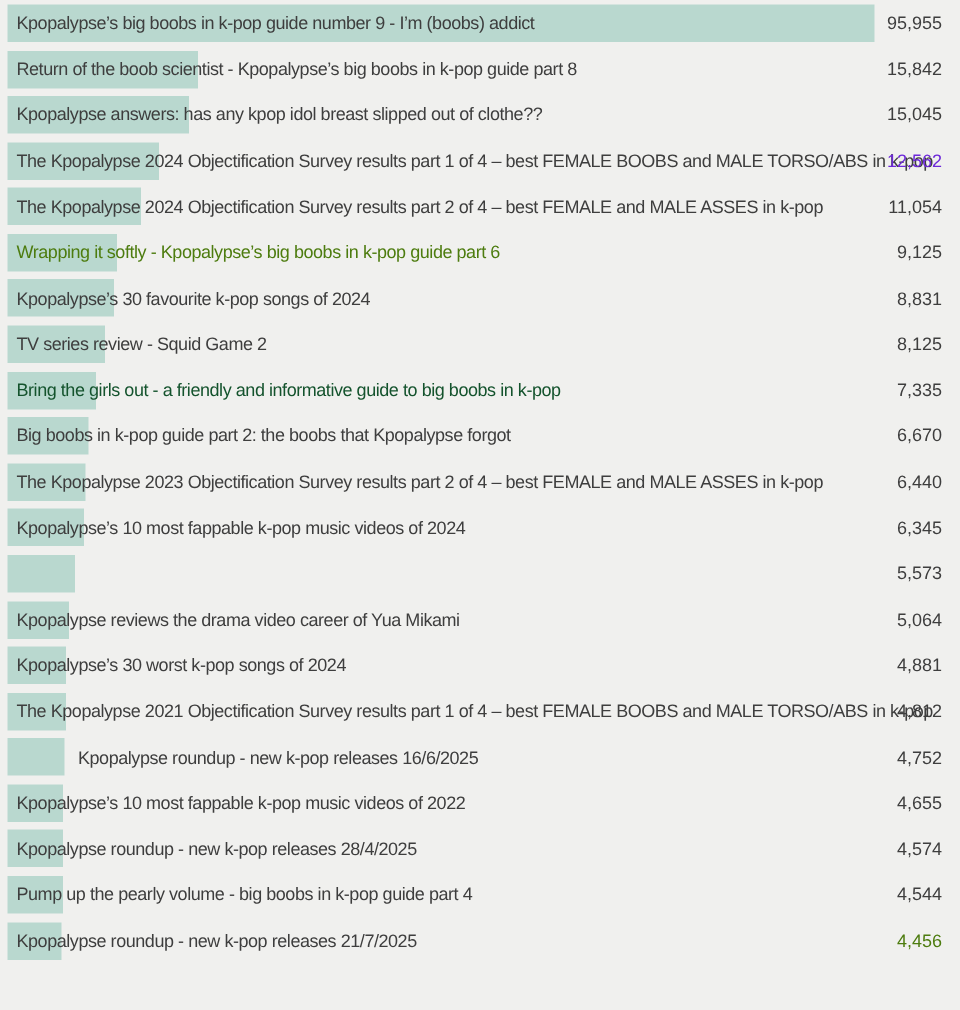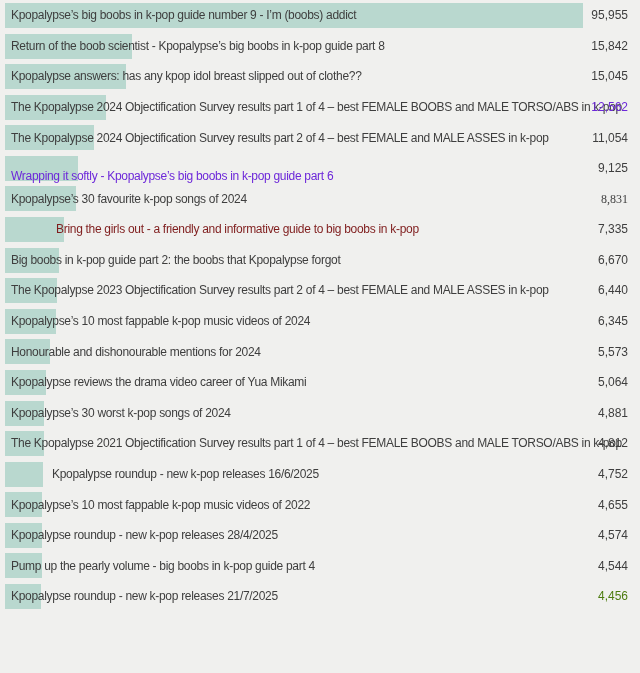--- a/index.html
+++ b/index.html
@@ -76,51 +76,55 @@
       <span class="post-title" style="color: rgb(62, 62, 62);">The Kpopalypse 2024 Objectification Survey results part 1 of 4 – best FEMALE BOOBS and MALE TORSO/ABS in k-pop</span>
       <span class="views-count" style="color: #6d28d9;">12,562</span>
     </div>
     <div class="post-row">
       <div class="views-bar" style="background: rgb(185, 216, 207); width: 89px;"></div>
       <span class="post-title" style="color: rgb(62, 62, 62);">The Kpopalypse 2024 Objectification Survey results part 2 of 4 – best FEMALE and MALE ASSES in k-pop</span>
       <span class="views-count" style="color: rgb(62, 62, 62);">11,054</span>
     </div>
     <div class="post-row">
       <div class="views-bar" style="background: rgb(185, 216, 207); width: 73px;"></div>
-      <span class="post-title" style="color: #6d28d9; margin-top: 8px;">Wrapping it softly - Kpopalypse’s big boobs in k-pop guide part 6</span>
+      <span class="post-title" style="color: #4d7c0f;">Wrapping it softly - Kpopalypse’s big boobs in k-pop guide part 6</span>
       <span class="views-count" style="color: rgb(62, 62, 62);">9,125</span>
     </div>
     <div class="post-row">
       <div class="views-bar" style="background: rgb(185, 216, 207); width: 71px;"></div>
       <span class="post-title" style="color: rgb(62, 62, 62);">Kpopalypse’s 30 favourite k-pop songs of 2024</span>
-      <span class="views-count" style="color: rgb(62, 62, 62); font-family: Liberation Serif, serif;">8,831</span>
+      <span class="views-count" style="color: rgb(62, 62, 62);">8,831</span>
+    </div>
+    <div class="post-row">
+      <div class="views-bar" style="background: rgb(185, 216, 207); width: 65px;"></div>
+      <span class="post-title" style="color: rgb(62, 62, 62);">TV series review - Squid Game 2</span>
+      <span class="views-count" style="color: rgb(62, 62, 62);">8,125</span>
     </div>
     <div class="post-row">
       <div class="views-bar" style="background: rgb(185, 216, 207); width: 59px;"></div>
-      <span class="post-title" style="color: #7f1d1d; margin-left: 45px;">Bring the girls out - a friendly and informative guide to big boobs in k-pop</span>
+      <span class="post-title" style="color: #14532d;">Bring the girls out - a friendly and informative guide to big boobs in k-pop</span>
       <span class="views-count" style="color: rgb(62, 62, 62);">7,335</span>
     </div>
     <div class="post-row">
       <div class="views-bar" style="background: rgb(185, 216, 207); width: 54px;"></div>
       <span class="post-title" style="color: rgb(62, 62, 62);">Big boobs in k-pop guide part 2: the boobs that Kpopalypse forgot</span>
       <span class="views-count" style="color: rgb(62, 62, 62);">6,670</span>
     </div>
     <div class="post-row">
       <div class="views-bar" style="background: rgb(185, 216, 207); width: 52px;"></div>
       <span class="post-title" style="color: rgb(62, 62, 62);">The Kpopalypse 2023 Objectification Survey results part 2 of 4 – best FEMALE and MALE ASSES in k-pop</span>
       <span class="views-count" style="color: rgb(62, 62, 62);">6,440</span>
     </div>
     <div class="post-row">
       <div class="views-bar" style="background: rgb(185, 216, 207); width: 51px;"></div>
       <span class="post-title" style="color: rgb(62, 62, 62);">Kpopalypse’s 10 most fappable k-pop music videos of 2024</span>
       <span class="views-count" style="color: rgb(62, 62, 62);">6,345</span>
     </div>
     <div class="post-row">
       <div class="views-bar" style="background: rgb(185, 216, 207); width: 45px;"></div>
-      <span class="post-title" style="color: rgb(62, 62, 62);">Honourable and dishonourable mentions for 2024</span>
       <span class="views-count" style="color: rgb(62, 62, 62);">5,573</span>
     </div>
     <div class="post-row">
       <div class="views-bar" style="background: rgb(185, 216, 207); width: 41px;"></div>
       <span class="post-title" style="color: rgb(62, 62, 62);">Kpopalypse reviews the drama video career of Yua Mikami</span>
       <span class="views-count" style="color: rgb(62, 62, 62);">5,064</span>
     </div>
     <div class="post-row">
       <div class="views-bar" style="background: rgb(185, 216, 207); width: 39px;"></div>
       <span class="post-title" style="color: rgb(62, 62, 62);">Kpopalypse’s 30 worst k-pop songs of 2024</span>

